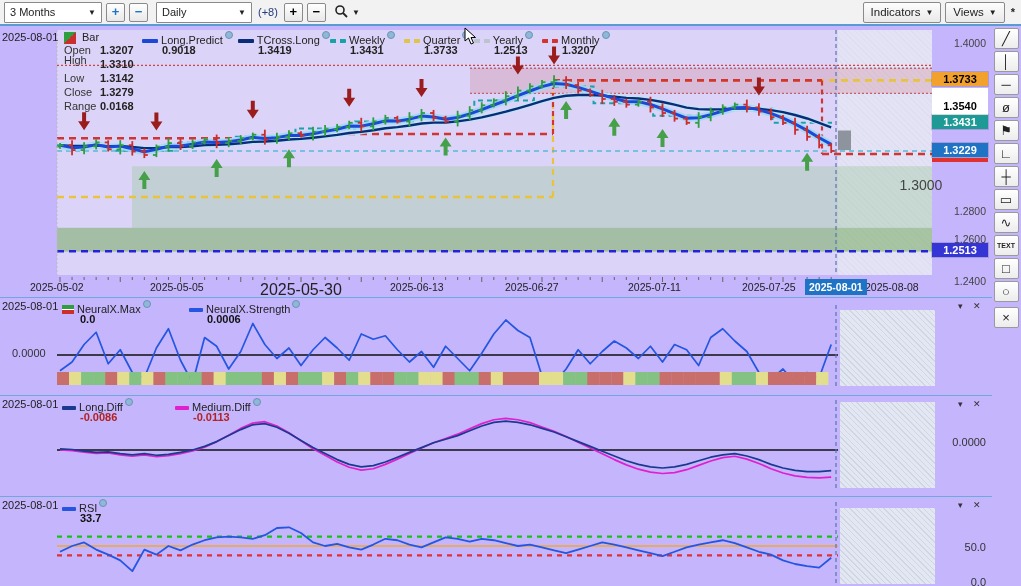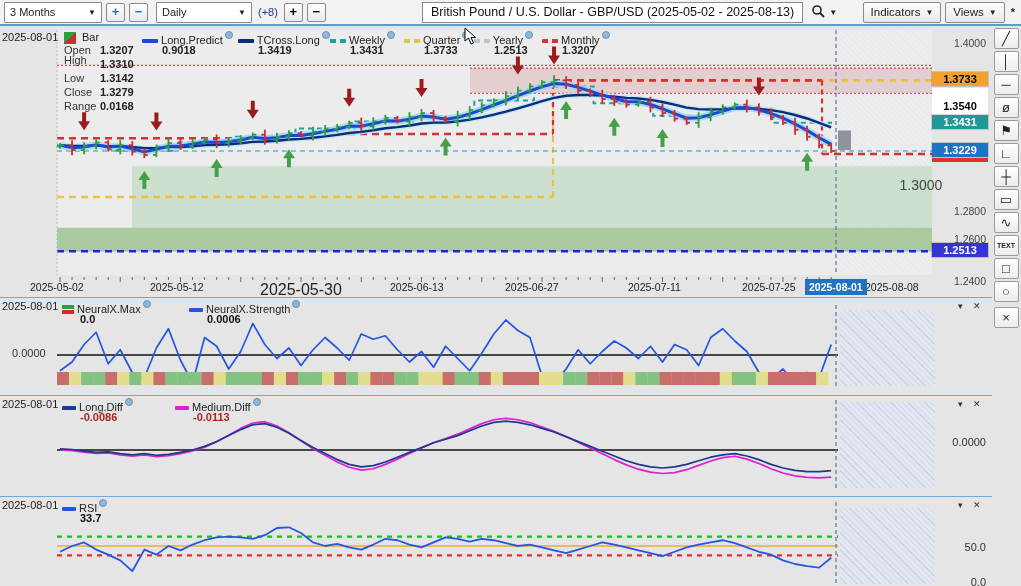--- a/index.html
+++ b/index.html
@@ -1,16 +1,16 @@
 <!DOCTYPE html>
 <html><head>
 <meta charset="utf-8">
 <style>
   html,body{margin:0;padding:0;background:#fff;}
-  #app{position:relative;width:1021px;height:586px;background:#e5e5e5;overflow:hidden;
+  #app{position:relative;width:1021px;height:586px;background:#c4b5fd;overflow:hidden;
        font-family:"Liberation Sans","DejaVu Sans",sans-serif;font-size:11px;color:#222;}
   
   #toolbar{position:absolute;left:0;top:0;width:1021px;height:26px;background:#f2f2f2;
            border-bottom:2px solid #5b9bd5;display:flex;align-items:center;gap:4px;padding:0 4px;box-sizing:border-box;z-index:30;}
   .dd{height:19px;background:#fff;border:1px solid #8a8a8a;display:flex;align-items:center;
       justify-content:space-between;padding:0 5px;gap:6px;border-radius:1px;}
   .dd .caret{font-size:8px;color:#222;}
   .sq{width:19px;height:19px;border:1px solid #8a8a8a;background:linear-gradient(#fff,#e8e8e8);
       font-weight:bold;font-size:13px;line-height:16px;text-align:center;padding:0;border-radius:2px;}
   .sq.blue{color:#1e73c4;}
@@ -55,23 +55,20 @@
     </div>
     <button class="sq blue">+</button>
     <button class="sq blue">−</button>
     <div class="dd" style="width:84px;margin-left:4px">
       <span>Daily</span>
       <span class="caret">▼</span>
     </div>
     <span id="plusbars">(+8)</span>
     <button class="sq">+</button>
     <button class="sq">−</button>
-    <div id="title-box">
-      <span>British Pound / U.S. Dollar - GBP/USD (2025-05-02 - 2025-08-13)</span>
-    </div>
     <span style="margin-left:4px">
       <svg width="14" height="14" viewBox="0 0 14 14">
           <circle cx="6" cy="6" r="4" fill="none" stroke="#222" stroke-width="1.6"></circle>
           <line x1="9" y1="9" x2="13" y2="13" stroke="#222" stroke-width="1.8"></line>
         </svg>
     </span>
     <span class="caret" style="font-size:8px">▼</span>
     <div style="flex:1"></div>
     <div class="toolbtn">
       <span>Indicators</span>
@@ -534,21 +531,21 @@
     <div class="lbl" style="left:936px;top:232.99999999999986px;width:50px;text-align:right;color:#444;font-size:10.5px">1.2600</div>
     <div class="lbl" style="left:936px;top:275px;width:50px;text-align:right;color:#444;font-size:10.5px">1.2400</div>
     <div class="lbl" style="left:932px;top:72.37999999999992px;width:56px;text-align:center;background:#f2a12e;color:#000;padding:1px 0;z-index:11;box-shadow:0 0 0 1px rgba(0,0,0,.15);"><span class="b">1.3733</span></div>
     <div class="lbl" style="left:932px;top:88.19999999999973px;width:56px;text-align:center;background:#ffffff;color:#000;padding:9px 0;z-index:11;"><span class="b">1.3620</span></div>
     <div class="lbl" style="left:932px;top:99.39999999999975px;width:56px;text-align:center;background:#ffffff;color:#000;padding:1px 0;z-index:11;"><span class="b">1.3540</span></div>
     <div class="lbl" style="left:932px;top:114.65999999999993px;width:56px;text-align:center;background:#1d9a96;color:#fff;padding:1px 0;z-index:11;box-shadow:0 0 0 1px rgba(0,0,0,.15);"><span class="b">1.3431</span></div>
     <div class="lbl" style="left:932px;top:142.93999999999994px;width:56px;text-align:center;background:#1e73c4;color:#fff;padding:1px 0;z-index:11;box-shadow:0 0 0 1px rgba(0,0,0,.15);"><span class="b">1.3229</span></div>
     <div class="lbl" style="left:932px;top:157.93999999999994px;width:56px;height:4px;background:#e03030;z-index:11"></div>
     <div class="lbl" style="left:932px;top:243.17999999999978px;width:56px;text-align:center;background:#3535d6;color:#fff;padding:1px 0;z-index:11;box-shadow:0 0 0 1px rgba(0,0,0,.15);"><span class="b">1.2513</span></div>
     <div class="lbl" style="left:30px;top:281px;color:#222;font-size:10.5px">2025-05-02</div>
-    <div class="lbl" style="left:150px;top:281px;color:#222;font-size:10.5px">2025-05-12</div>
+    <div class="lbl" style="left:150px;top:281px;color:#222;font-size:10.5px">2025-05-05</div>
     <div class="lbl" style="left:260px;top:281px;color:#222;font-size:16px">2025-05-30</div>
     <div class="lbl" style="left:390px;top:281px;color:#222;font-size:10.5px">2025-06-13</div>
     <div class="lbl" style="left:505px;top:281px;color:#222;font-size:10.5px">2025-06-27</div>
     <div class="lbl" style="left:628px;top:281px;color:#222;font-size:10.5px">2025-07-11</div>
     <div class="lbl" style="left:742px;top:281px;color:#222;font-size:10.5px">2025-07-25</div>
     <div id="datehl" style="left: 805px; top: 279px;">2025-08-01</div>
     <div class="lbl" style="left:865px;top:281px;color:#222;font-size:10.5px">2025-08-08</div>
     <div class="lbl" style="left:2px;top:300px">2025-08-01</div>
     <div class="lbl" style="left:62px;top:300px"><span style="display:inline-block;vertical-align:middle;width:12px;height:9px;background:linear-gradient(#2e9e40 0 4px,#fff 4px 5px,#cc2d2d 5px 9px)"></span> <span>NeuralX.Max</span><span class="infodot"></span></div>
     <div class="lbl" style="left:80px;top:313px"><span class="b" style="color:#111">0.0</span></div>

